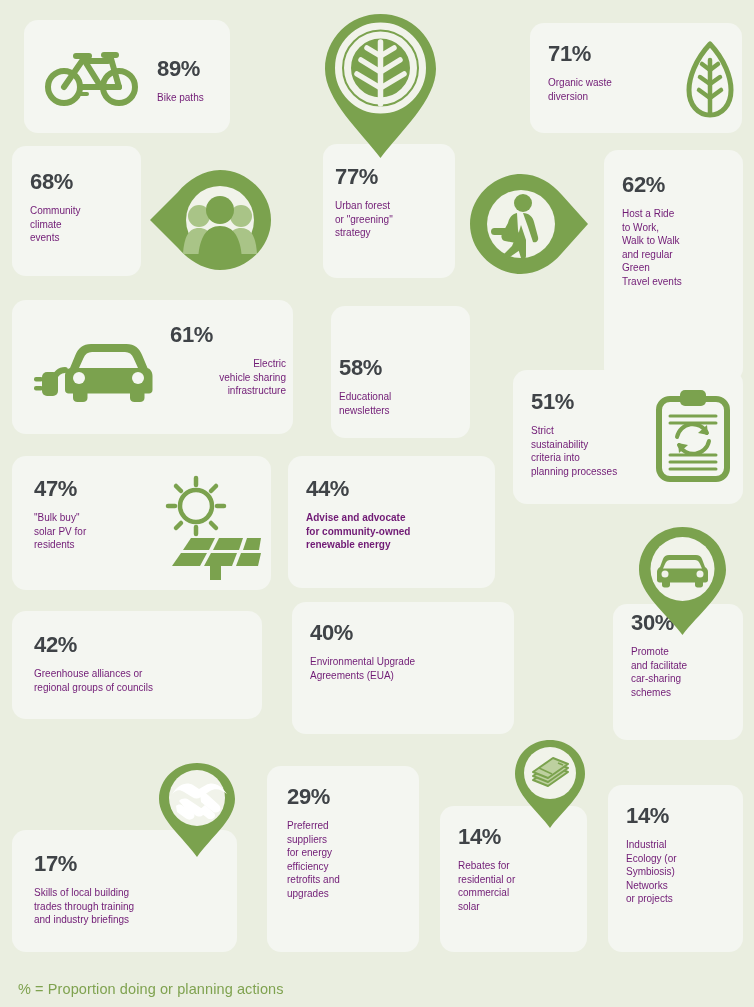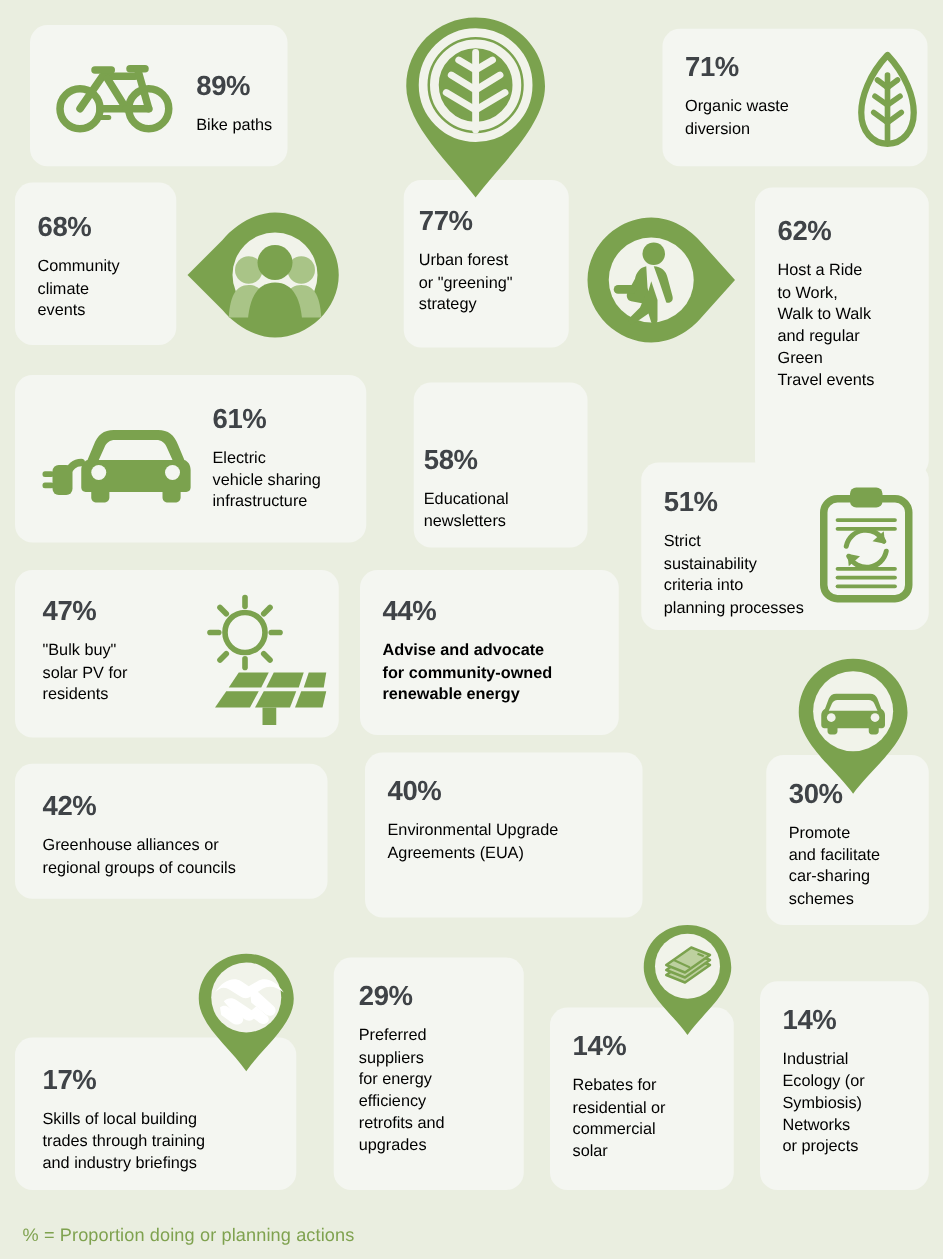--- a/index.html
+++ b/index.html
@@ -21,22 +21,22 @@
   }
 
   .pct{
     color:#3f4347;
     font-weight:bold;
     font-size:22px;
     line-height:1;
     letter-spacing:-0.3px;
   }
   .desc{
-    color:#000000;
-    font-size:13px;
+    color:#701a75;
+    font-size:10px;
     line-height:1.35;
     margin-top:11px;
   }
   .txtblock{position:absolute;}
 
   .icon{position:absolute;z-index:3;}
   .icon svg{display:block;overflow:visible;}
 
   .footnote{
     position:absolute;
@@ -184,21 +184,21 @@
         <path d="M31 38 C20 38 20 52 12 52" fill="none" stroke="#7ba24e" stroke-width="6" stroke-linecap="round"></path>
         <g fill="#7ba24e">
           <rect x="8" y="40" width="16" height="24" rx="5"></rect>
           <rect x="0" y="45" width="9" height="4.5" rx="2"></rect>
           <rect x="0" y="54" width="9" height="4.5" rx="2"></rect>
         </g>
       </svg>
     </div>
     <div class="txtblock" style="left:158px;top:24px;width:116px;">
       <div class="pct">61%</div>
-      <div class="desc" style="white-space:pre-line;">Electric
+      <div class="desc" style="white-space:pre-line;text-align:right;">Electric
 vehicle sharing
 infrastructure</div>
     </div>
   </div>
 
   <div class="card" style="left:331px;top:306px;width:139px;height:132px;">
     <div class="txtblock" style="left:8px;top:24px;width:113px;margin-top:27px;">
       <div class="pct">58%</div>
       <div class="desc" style="white-space:pre-line;">Educational
 newsletters</div>
@@ -299,21 +299,21 @@
 
   <div class="card" style="left:292px;top:602px;width:222px;height:132px;">
     <div class="txtblock" style="left:18px;top:20px;width:195px;">
       <div class="pct">40%</div>
       <div class="desc" style="white-space:pre-line;">Environmental Upgrade
 Agreements (EUA)</div>
     </div>
   </div>
 
   <div class="card" style="left:613px;top:604px;width:130px;height:136px;">
-    <div class="txtblock" style="left:18px;top:20px;width:106px;">
+    <div class="txtblock" style="left:18px;top:8px;width:106px;">
       <div class="pct">30%</div>
       <div class="desc" style="white-space:pre-line;">Promote
 and facilitate
 car-sharing
 schemes</div>
     </div>
   </div>
 
   <div class="icon" style="left:513px;top:738px;z-index:5;">
     <svg width="74" height="92" viewBox="0 0 74 92">

